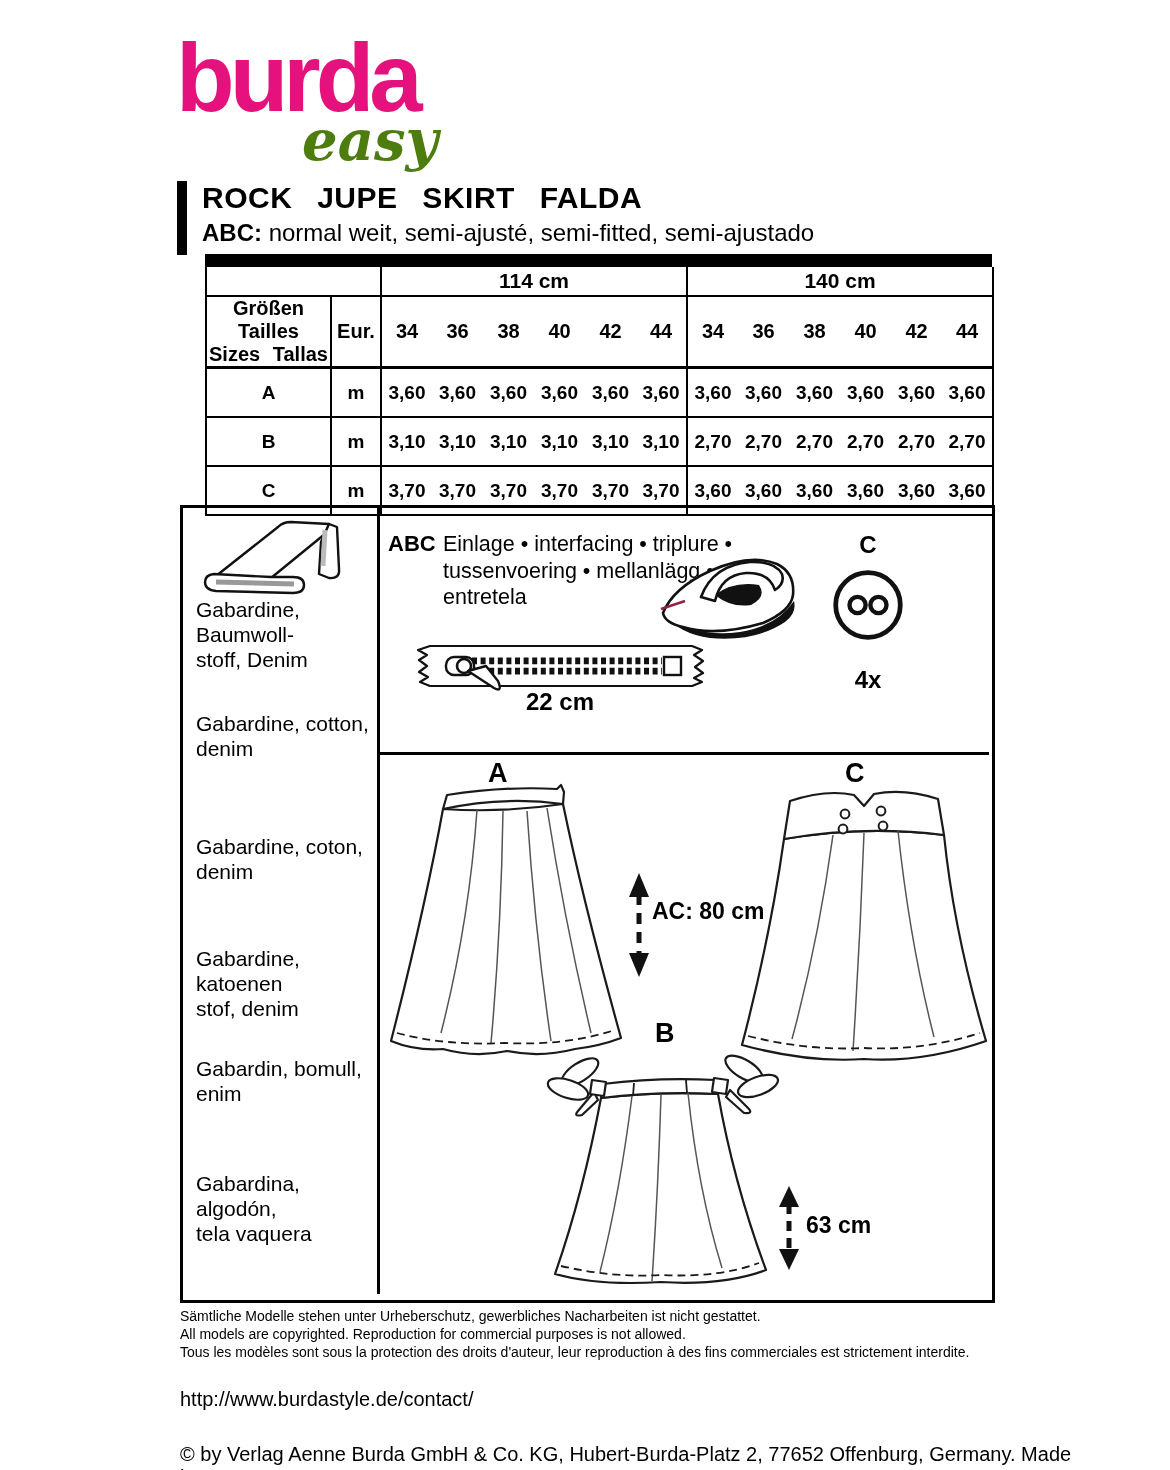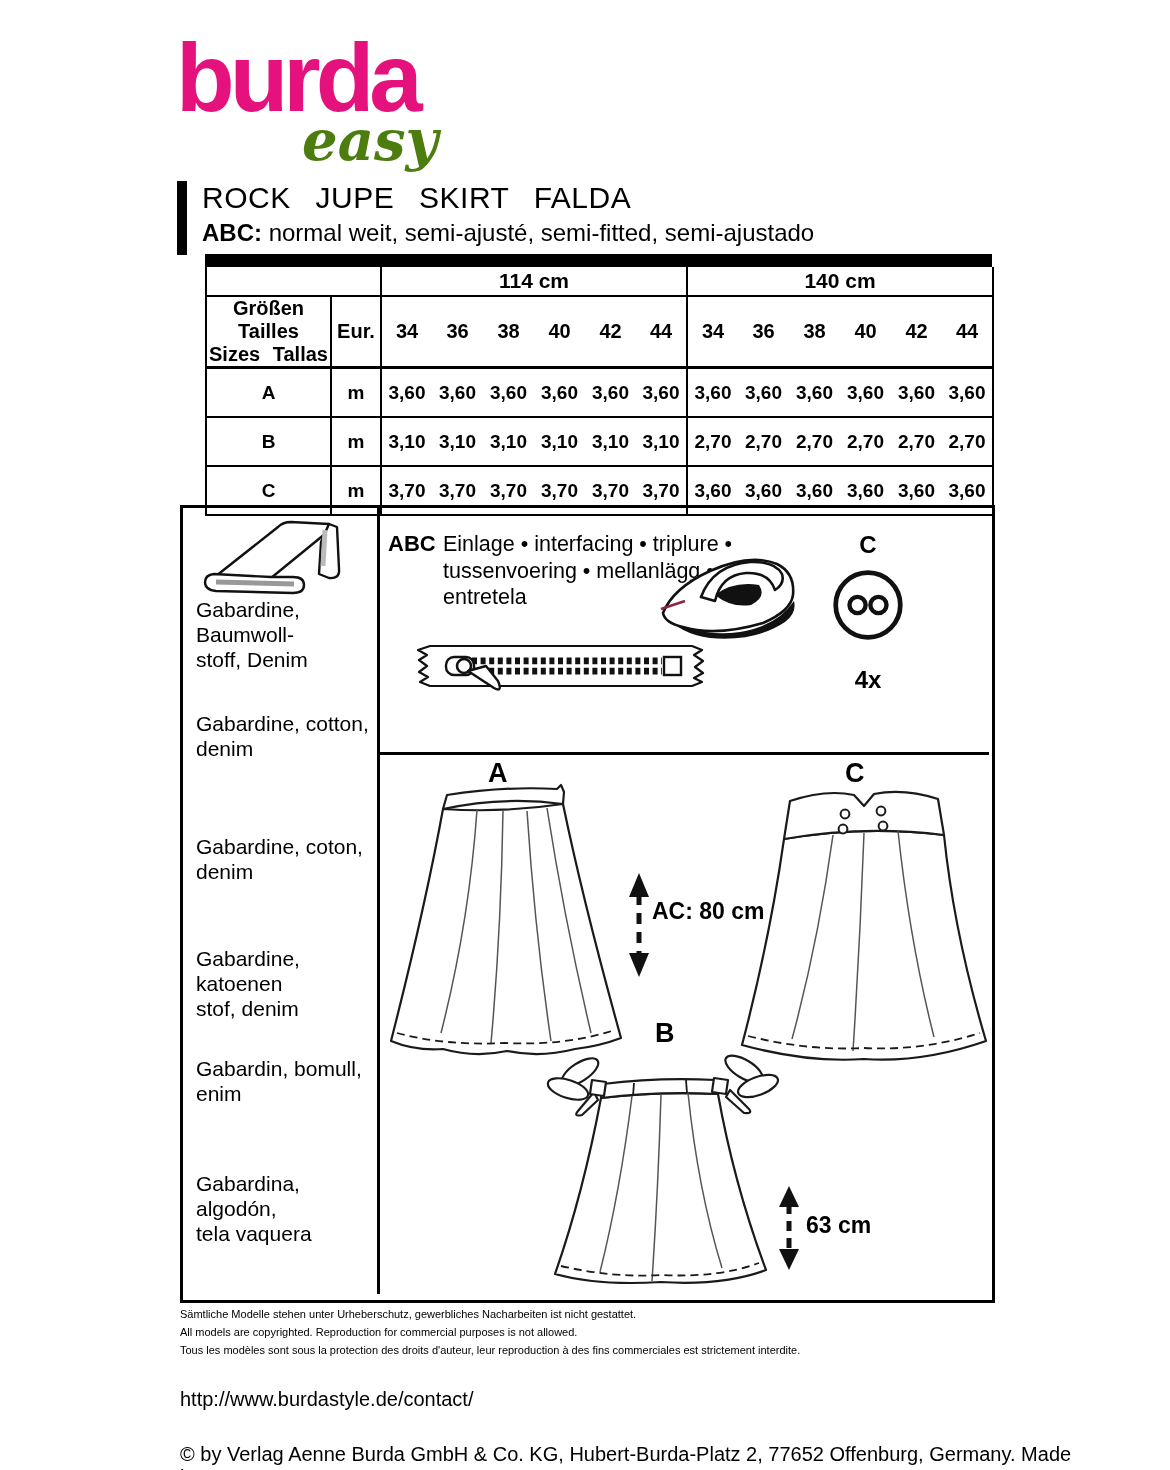--- a/index.html
+++ b/index.html
@@ -10,21 +10,21 @@
   
   .logo-burda{left:176px;top:30px;font-size:96px;font-weight:bold;letter-spacing:-5px;
               line-height:1;}
   .logo-easy{left:302px;top:112px;font-size:56px;font-weight:bold;font-style:italic;
              font-family:"DejaVu Serif",serif;line-height:1;}
   .pattern-number{left:770px;top:38px;width:222px;text-align:right;font-size:70px;
                   font-weight:bold;letter-spacing:-2px;line-height:1;}
 
   
   .title-bar{left:177px;top:181px;width:10px;height:74px;background:#000;}
-  .main-title{left:202px;top:183px;font-size:30px;font-weight:normal;word-spacing:16px;
+  .main-title{left:202px;top:183px;font-size:30px;font-weight:bold;word-spacing:16px;
               letter-spacing:.5px;line-height:1;}
   .sub-title{left:202px;top:220px;font-size:24px;line-height:1.1;}
   .sub-title b{font-weight:bold;}
 
   
   .table-topbar{left:205px;top:254px;width:787px;height:13px;background:#000;}
   table.yardage{position:absolute;left:205px;top:267px;border-collapse:collapse;
                 table-layout:fixed;border:2.5px solid #000;border-top:0;}
   table.yardage td{padding:0;margin:0;text-align:center;font-weight:bold;font-size:19px;
                    vertical-align:middle;}
@@ -55,21 +55,21 @@
   .btn-count{left:830px;top:666px;width:76px;text-align:center;font-size:24px;font-weight:bold;}
 
   .view-label{font-size:27px;font-weight:bold;}
   .va{left:488px;top:758px;}
   .vc{left:845px;top:758px;}
   .vb{left:655px;top:1018px;}
   .len-ac{left:652px;top:898px;font-size:23px;font-weight:bold;}
   .len-b{left:806px;top:1212px;font-size:23px;font-weight:bold;}
 
   
-  .fineprint{left:180px;width:860px;font-size:11px;line-height:1.2;}
+  .fineprint{left:180px;width:860px;font-size:14px;line-height:1.2;}
   .f0{top:1308px}.f1{top:1326px}.f2{top:1344px}
   .copyright{left:180px;top:1443px;width:900px;font-size:20px;}
   .contact-url{left:180px;top:1388px;width:600px;font-size:20px;}
 
   svg{display:block;overflow:visible;}
 </style>
 </head>
 <body>
 
 <div class="page">
@@ -229,20 +229,21 @@
       <path d="M20,10 L282,10 L292,14 L284,19 L293,25 L285,31 L293,37 L284,42 L292,46 L282,50 L20,50
                L10,46 L18,41 L9,36 L17,30 L9,24 L17,19 L8,14 Z" fill="#fff" stroke="#111" stroke-width="2.2" stroke-linejoin="round"></path>
       <line x1="62" y1="30" x2="252" y2="30" stroke="#111" stroke-width="17" stroke-dasharray="5 3.6"></line>
       <line x1="58" y1="30" x2="256" y2="30" stroke="#fff" stroke-width="3.4"></line>
       <rect x="254" y="21" width="17" height="18" fill="#fff" stroke="#111" stroke-width="2.4"></rect>
       <rect x="36" y="21" width="28" height="18" rx="8" fill="#fff" stroke="#111" stroke-width="2.4"></rect>
       <circle cx="54" cy="30" r="7" fill="#fff" stroke="#111" stroke-width="2.6"></circle>
       <path d="M58,35 L84,52 Q93,57 88,45 L76,30 Z" fill="#fff" stroke="#111" stroke-width="2.4" stroke-linejoin="round"></path>
     </svg>
   </div>
+  <div class="abs zip-caption">22 cm</div>
 
   <div class="abs btn-view">C</div>
   <div class="abs" style="left:830px;top:567px">
     <svg width="76" height="76" viewBox="0 0 80 80">
       <circle cx="40" cy="40" r="34" fill="#fff" stroke="#111" stroke-width="5"></circle>
       <circle cx="29" cy="40" r="8.5" fill="#fff" stroke="#111" stroke-width="4.6"></circle>
       <circle cx="51" cy="40" r="8.5" fill="#fff" stroke="#111" stroke-width="4.6"></circle>
     </svg>
   </div>
   <div class="abs btn-count">4x</div>

